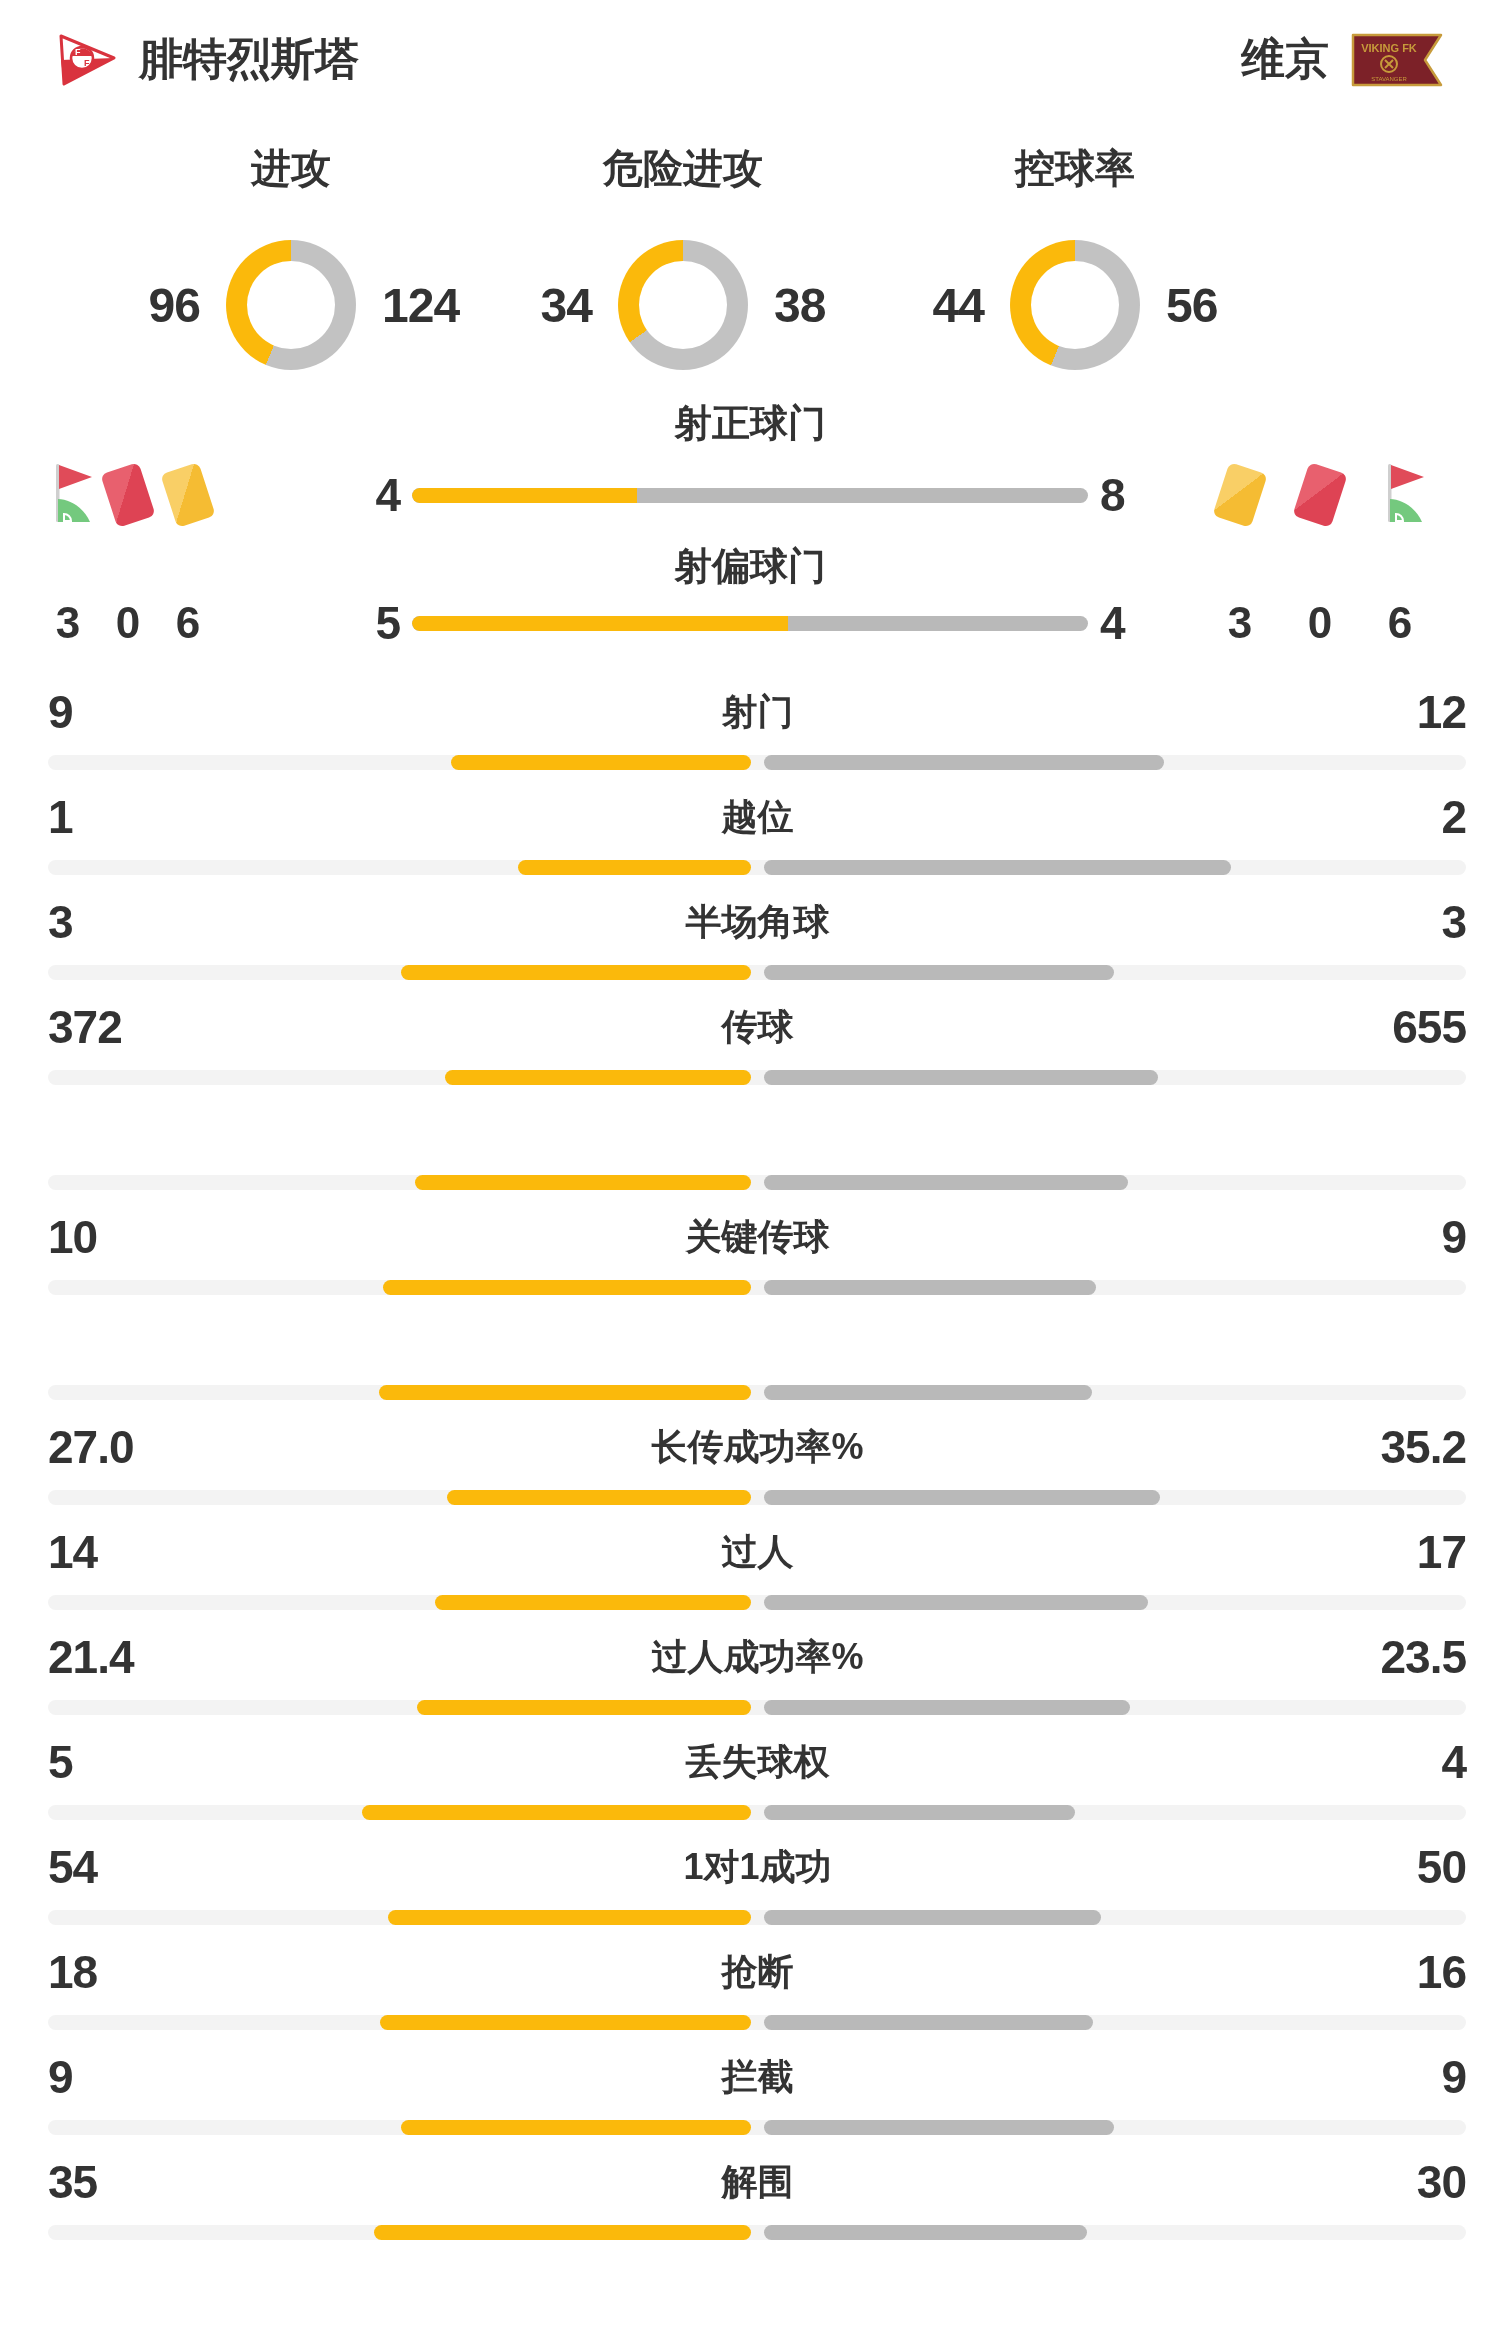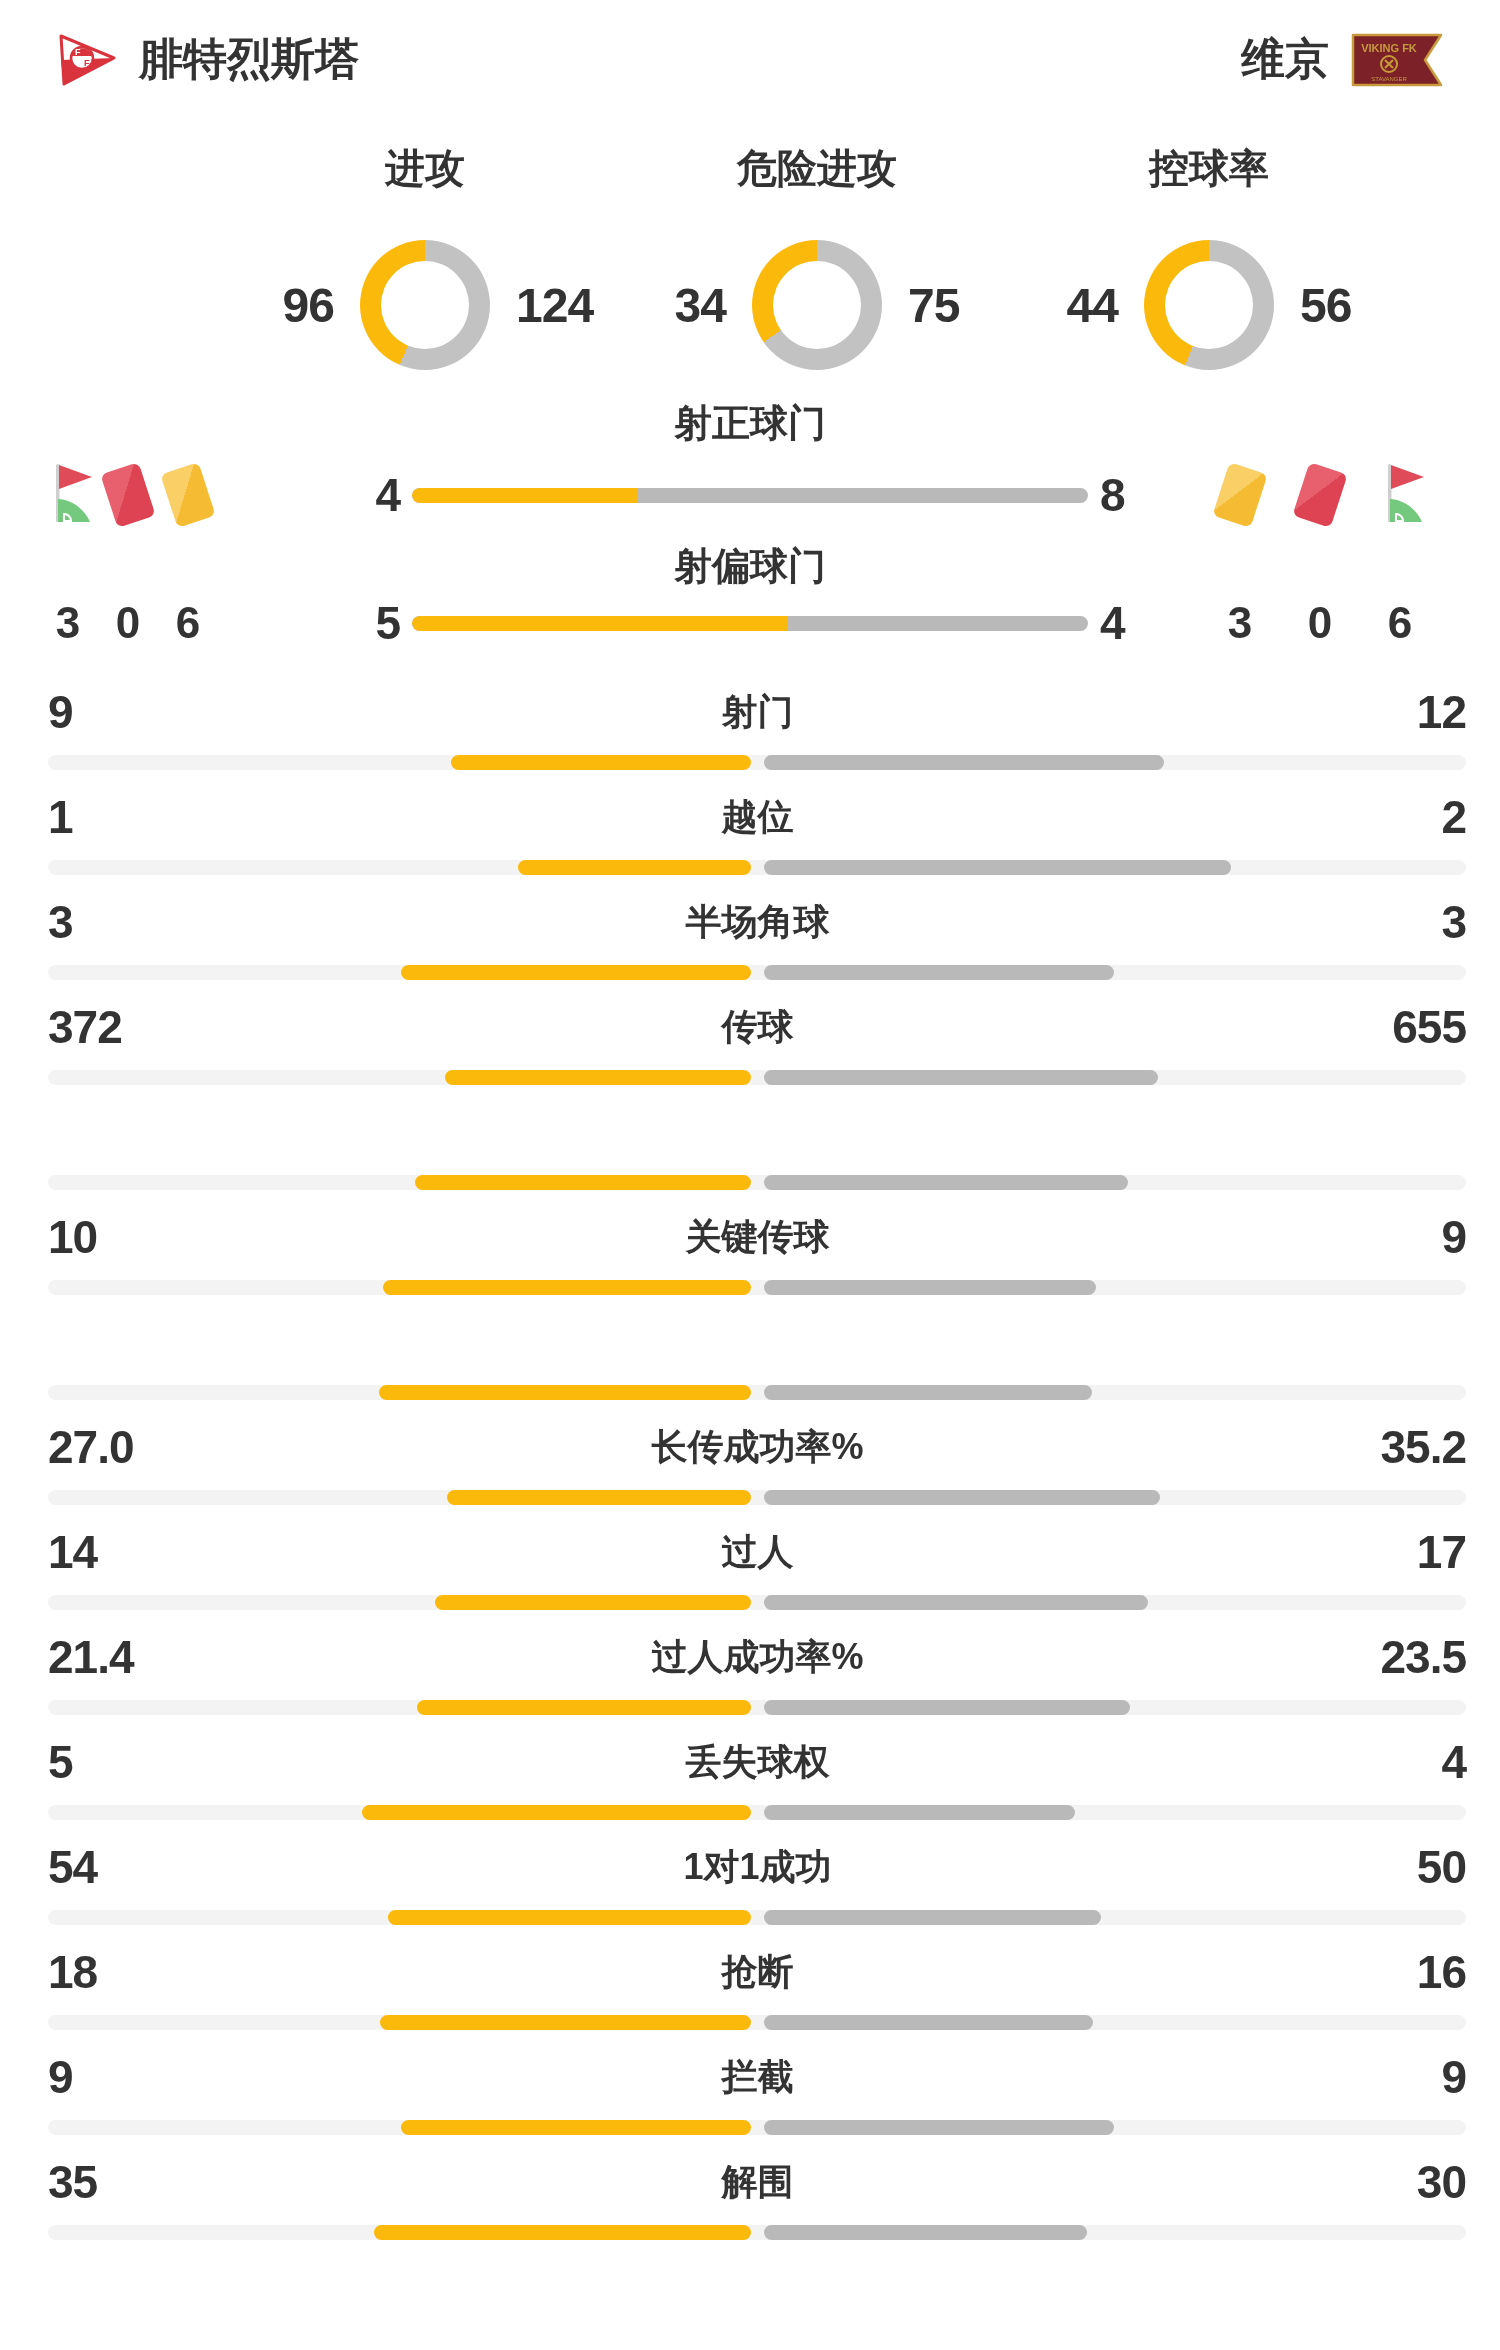--- a/index.html
+++ b/index.html
@@ -6,21 +6,21 @@
   body{
     width:1500px;height:2350px;background:#ffffff;
     font-family:"Liberation Sans","DejaVu Sans",sans-serif;
     color:#333333;overflow:hidden;
   }
   
   .header{display:flex;justify-content:space-between;align-items:center;padding:30px 55px 0 55px;}
   .team{display:flex;align-items:center;gap:20px;}
   .team-name{font-size:44px;font-weight:700;color:#333;}
   
-  .donuts{display:flex;justify-content:flex-end;padding:52px 95px 0 95px;}
+  .donuts{display:flex;justify-content:flex-start;padding:52px 56px 0 95px;}
   .donut-block{display:flex;flex-direction:column;align-items:center;}
   .donut-title{font-size:40px;font-weight:700;margin-bottom:44px;}
   .donut-line{display:flex;align-items:center;gap:26px;}
   .donut-num{font-size:48px;font-weight:700;letter-spacing:-1px;min-width:105px;}
   .donut-num.l{text-align:right;}
   .donut-num.r{text-align:left;}
   .donut{width:130px;height:130px;border-radius:50%;position:relative;background:#C2C2C2;}
   .donut::after{content:"";position:absolute;inset:21px;background:#fff;border-radius:50%;}
   
   .shots{margin-top:28px;}
@@ -85,21 +85,21 @@
       <span class="donut-num l">96</span>
       <div class="donut" style="background: conic-gradient(rgb(194, 194, 194) 0deg, rgb(194, 194, 194) 202.909deg, rgb(251, 185, 11) 202.909deg, rgb(251, 185, 11) 360deg);"></div>
       <span class="donut-num r">124</span>
     </div>
   </div>
   <div class="donut-block">
     <div class="donut-title">危险进攻</div>
     <div class="donut-line">
       <span class="donut-num l">34</span>
       <div class="donut" style="background: conic-gradient(rgb(194, 194, 194) 0deg, rgb(194, 194, 194) 235.102deg, rgb(251, 185, 11) 235.102deg, rgb(251, 185, 11) 360deg);"></div>
-      <span class="donut-num r">75</span>
+      <span class="donut-num r">38</span>
     </div>
   </div>
   <div class="donut-block">
     <div class="donut-title">控球率</div>
     <div class="donut-line">
       <span class="donut-num l">44</span>
       <div class="donut" style="background: conic-gradient(rgb(194, 194, 194) 0deg, rgb(194, 194, 194) 201.6deg, rgb(251, 185, 11) 201.6deg, rgb(251, 185, 11) 360deg);"></div>
       <span class="donut-num r">56</span>
     </div>
   </div>

